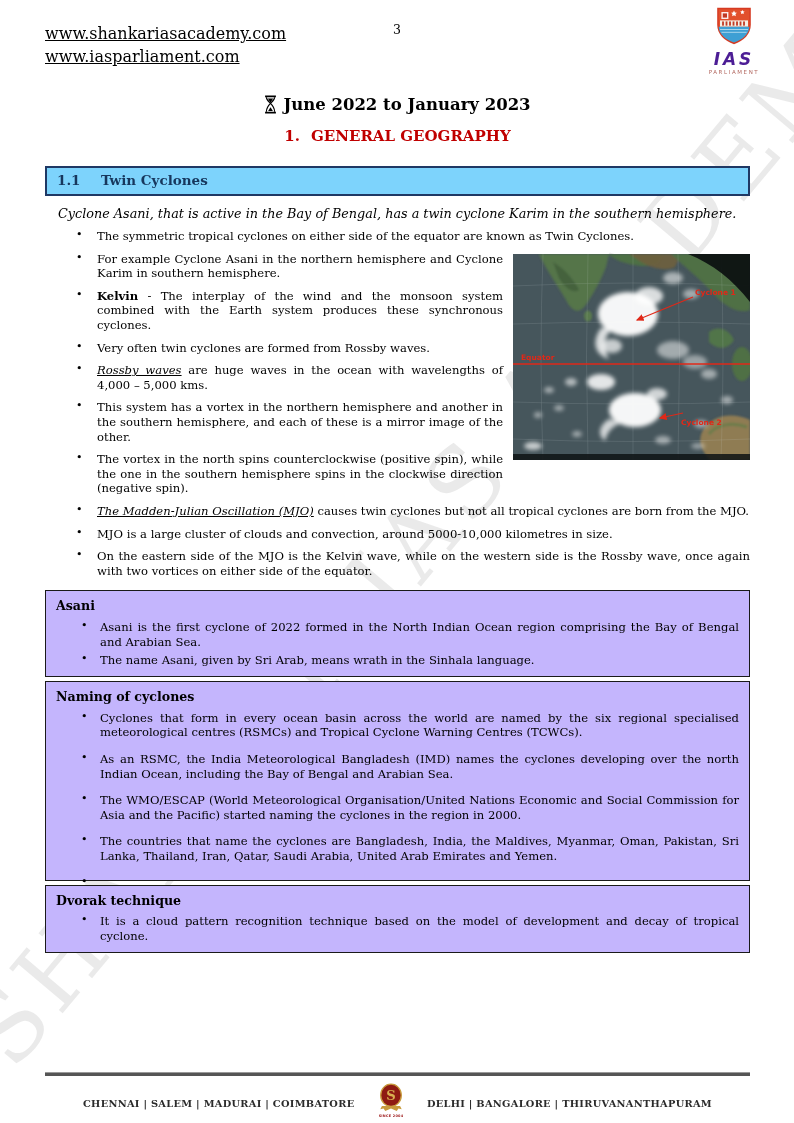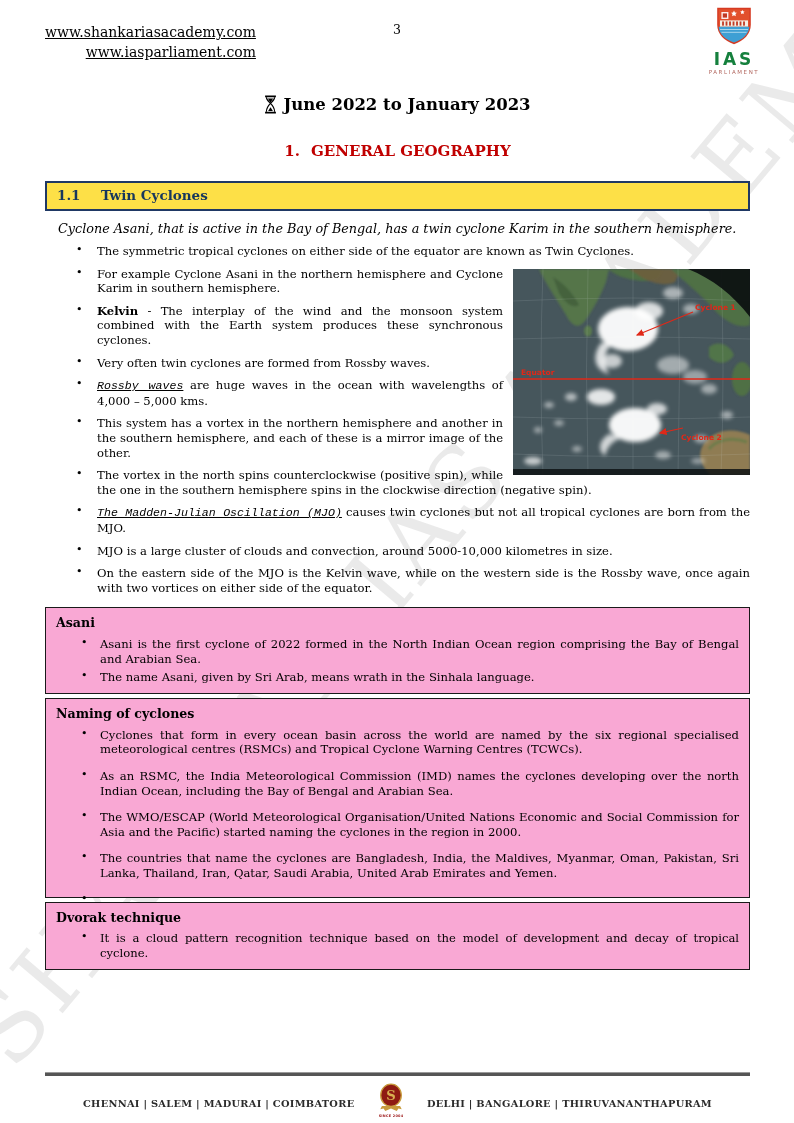--- a/index.html
+++ b/index.html
@@ -5,63 +5,63 @@
   html,body{margin:0;padding:0;background:#e8e8e8;}
   .page{position:relative;width:794px;height:1123px;margin:0 auto;background:#fff;
         font-family:"DejaVu Serif",serif;color:#000;overflow:hidden;}
   
   .watermark{position:absolute;left:-55px;top:1015px;z-index:0;white-space:nowrap;
              font-family:"DejaVu Serif",serif;font-size:96px;letter-spacing:6px;
              color:rgba(90,90,90,0.13);transform:rotate(-50deg);transform-origin:0 0;
              pointer-events:none;}
   .content{position:absolute;inset:0;z-index:1;padding:0 44px 0 45px;box-sizing:border-box;}
   
-  .links{position:absolute;top:22px;left:45px;font-size:14px;line-height:1.45;text-align:right;}
+  .links{position:absolute;top:22px;left:45px;font-size:16px;line-height:1.45;}
   .link{text-decoration:underline;cursor:pointer;}
   .page-num{position:absolute;top:22px;left:0;right:0;text-align:center;font-size:12.5px;}
   .logo{position:absolute;top:6px;right:28px;width:64px;text-align:center;line-height:1;}
   .logo svg{width:42px;height:40px;display:inline-block;}
-  .logo-ias{font-family:"DejaVu Sans",sans-serif;font-weight:bold;color:#15803d;
-            font-size:17px;letter-spacing:3px;margin-top:2px;}
+  .logo-ias{font-family:"DejaVu Sans",sans-serif;font-weight:bold;color:#4c1d95;
+            font-size:17px;letter-spacing:3px;margin-top:2px;font-style:italic;}
   .logo-parl{font-family:"DejaVu Sans",sans-serif;color:#b2675f;font-size:5.5px;
              letter-spacing:1.6px;margin-top:2px;}
   
   .title-block{padding-top:80px;text-align:center;}
   .main-title{font-family:"DejaVu Sans",sans-serif;font-weight:bold;font-size:50px;
               color:#a93138;letter-spacing:2px;line-height:1.02;
               text-shadow:3px 3px 1px #ababab;}
   .sub-title{font-family:"DejaVu Sans",sans-serif;font-weight:bold;font-size:37px;
              color:#2d55a5;letter-spacing:2px;margin-top:10px;
              text-shadow:3px 3px 1px #b5b5b5;}
   .date-line{margin-top:15px;font-weight:bold;font-size:16.5px;display:flex;
              justify-content:center;align-items:center;gap:6px;text-align:center;}
   .date-line svg{width:13px;height:19px;}
   
-  .section-head{margin-top:28px;text-align:center;color:#c00000;font-weight:bold;
+  .section-head{margin-top:13px;text-align:center;color:#c00000;font-weight:bold;
                 font-size:15px;}
   .sec-num{margin-right:11px;}
   
-  .topic-head{margin-top:21px;background:#fde047;border:2px solid #1f3864;
+  .topic-head{margin-top:21px;background:#7dd3fc;border:2px solid #1f3864;
               padding:4px 10px 6px;display:flex;align-items:baseline;}
   .tn,.tt{font-weight:bold;color:#17375d;font-size:13.5px;}
   .tn{width:44px;}
   .intro{margin-top:10px;font-style:italic;font-size:12.8px;margin-left:13px;}
   
   .bullets-area{margin-top:8px;font-size:11.6px;line-height:1.26;}
   ul.blist{list-style:none;margin:0;padding:0;}
   .blist li{position:relative;padding-left:52px;margin-bottom:8px;text-align:justify;}
   .blist .mark{position:absolute;left:31px;top:-1px;font-size:11px;}
   .lead.b{font-weight:bold;}
-  .lead.iu{font-style:italic;text-decoration:underline;font-family:Liberation Mono, monospace;}
+  .lead.iu{font-style:italic;text-decoration:underline;}
   .figure{float:right;width:237px;height:206px;margin:2px 0 8px 10px;}
   .figure svg{display:block;width:237px;height:206px;}
   .figlbl{font:bold 7.5px "DejaVu Sans",sans-serif;fill:#e02818;}
   .clr{clear:both;}
   
-  .infobox{border:1.4px solid #1a1a1a;background:#f9a8d4;margin-top:4px;
+  .infobox{border:1.4px solid #1a1a1a;background:#c4b5fd;margin-top:4px;
            padding:6px 10px 4px;font-size:11.6px;line-height:1.26;}
   .infobox:first-of-type{margin-top:10px;}
   .box-title{font-weight:bold;font-size:12.6px;margin:1px 0 6px;}
   .infobox .blist li{padding-left:44px;margin-bottom:4px;}
   .infobox .blist .mark{left:25px;}
   .infobox.spaced .blist li{margin-bottom:12px;}
   
   .footer{position:absolute;left:45px;right:44px;top:1072px;z-index:2;}
   .footer-rule{height:3px;background:#555;border-top:1px solid #9a9a9a;}
   .footer-row{display:flex;justify-content:space-between;align-items:center;
@@ -231,21 +231,21 @@
       <li><span class="mark">•</span><span class="txt">Asani is the first cyclone of 2022 formed in the North Indian Ocean region comprising the Bay of Bengal and Arabian Sea.</span></li>
           <li><span class="mark">•</span><span class="txt">The name Asani, given by Sri Arab, means wrath in the Sinhala language.</span></li>
         </ul>
     </div>
 
     <div class="infobox spaced">
       <div class="box-title">Naming of cyclones</div>
       <ul class="blist">
 
       <li><span class="mark">•</span><span class="txt">Cyclones that form in every ocean basin across the world are named by the six regional specialised meteorological centres (RSMCs) and Tropical Cyclone Warning Centres (TCWCs).</span></li>
-          <li><span class="mark">•</span><span class="txt">As an RSMC, the India Meteorological Commission (IMD) names the cyclones developing over the north Indian Ocean, including the Bay of Bengal and Arabian Sea.</span></li>
+          <li><span class="mark">•</span><span class="txt">As an RSMC, the India Meteorological Bangladesh (IMD) names the cyclones developing over the north Indian Ocean, including the Bay of Bengal and Arabian Sea.</span></li>
           <li><span class="mark">•</span><span class="txt">The WMO/ESCAP (World Meteorological Organisation/United Nations Economic and Social Commission for Asia and the Pacific) started naming the cyclones in the region in 2000.</span></li>
           <li><span class="mark">•</span><span class="txt">The countries that name the cyclones are Bangladesh, India, the Maldives, Myanmar, Oman, Pakistan, Sri Lanka, Thailand, Iran, Qatar, Saudi Arabia, United Arab Emirates and Yemen.</span></li>
           <li><span class="mark">•</span></li>
         </ul>
     </div>
 
     <div class="infobox">
       <div class="box-title">Dvorak technique</div>
       <ul class="blist">
 

